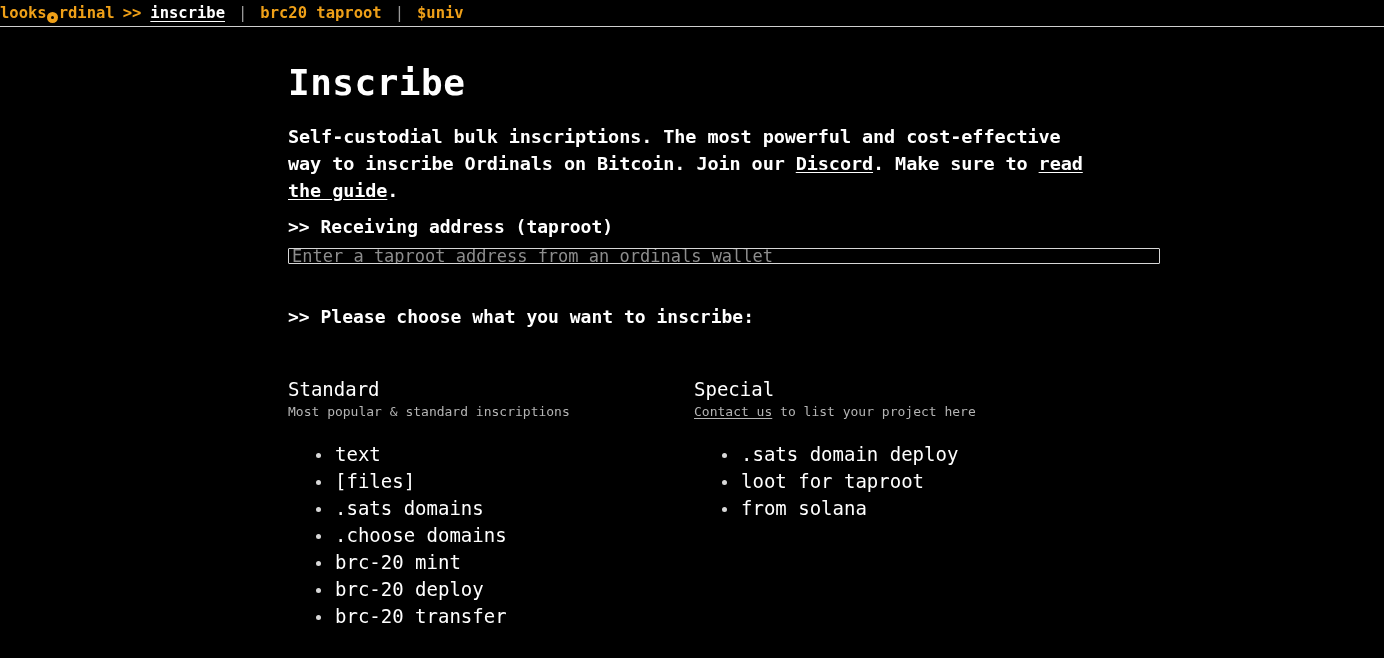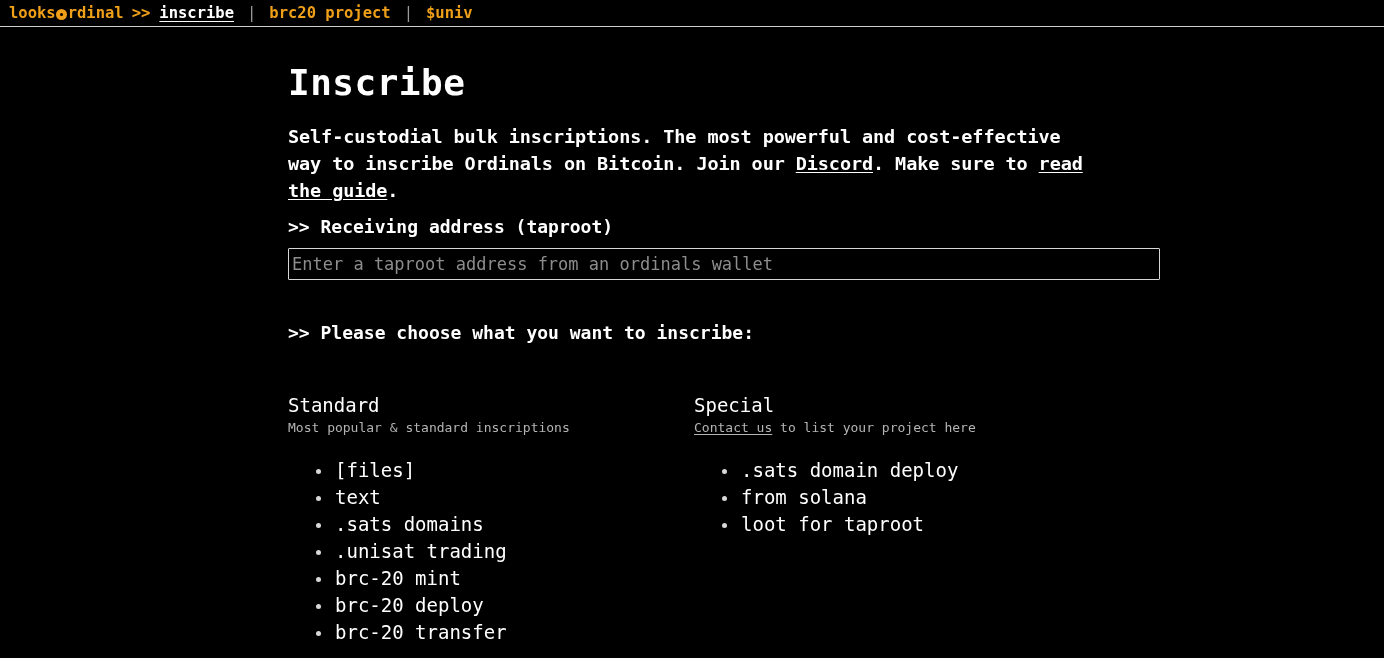--- a/index.html
+++ b/index.html
@@ -26,23 +26,22 @@
     padding: 0;
     background: #000000;
     font-size: 15.5px;
     letter-spacing: 0px;
     white-space: nowrap;
   }
   .brand {
     color: #efa018;
     font-weight: 700;
     display: inline-flex;
-    align-items: center;
-    letter-spacing: 0px;
-    padding-left: 9px;
+    align-items: flex-end;
+    letter-spacing: 0px;
   }
   .brand-dot {
     display: inline-block;
     width: 11px;
     height: 11px;
     border-radius: 50%;
     background: #efa018;
     position: relative;
     margin: 0 0.5px;
     top: 1px;
@@ -116,21 +115,21 @@
     font-size: 18px;
     font-weight: 700;
     color: #ffffff;
     letter-spacing: 0px;
   }
 
   .addr-input {
     display: block;
     margin-top: 11px;
     width: 872px;
-    height: 32px;
+    height: 16px;
     box-sizing: border-box;
     background: #000000;
     border: 1px solid #d6d6d6;
     border-radius: 1px;
     color: #ffffff;
     font-family: "DejaVu Sans Mono", "Liberation Mono", monospace;
     font-size: 17px;
     padding: 0 3px;
     outline: none;
   }
@@ -205,21 +204,21 @@
 <div class="navbar">
   <span class="brand">
     <span>looks</span>
       <span class="brand-dot"></span>
       <span>rdinal</span>
   </span>
   <span class="nav-arrow">&gt;&gt;</span>
   <span class="nav-item-spacer"></span>
   <a class="nav-link active">inscribe</a>
   <span class="nav-sep">|</span>
-  <a class="nav-link">brc20 project</a>
+  <a class="nav-link">brc20 taproot</a>
   <span class="nav-sep">|</span>
   <a class="nav-link">$univ</a>
 </div>
 
 <div class="page">
 
   <h1 class="page-title">Inscribe</h1>
 
   <p class="lede"><span>Self-custodial bulk inscriptions. The most powerful and cost-effective way to inscribe Ordinals on Bitcoin. Join our </span><a>Discord</a><span>. Make sure to </span><a>read the guide</a><span>.</span></p>
 
@@ -228,34 +227,34 @@
   <input class="addr-input" type="text" placeholder="Enter a taproot address from an ordinals wallet" style="">
 
   <div class="choose-label">&gt;&gt; Please choose what you want to inscribe:</div>
 
   <div class="columns">
 
     <div class="col-standard">
       <div class="col-title">Standard</div>
       <div class="col-sub">Most popular &amp; standard inscriptions</div>
       <ul class="opt-list">
+        <li>text</li>
         <li>[files]</li>
-        <li>text</li>
         <li>.sats domains</li>
-        <li>.unisat trading</li>
+        <li>.choose domains</li>
         <li>brc-20 mint</li>
         <li>brc-20 deploy</li>
         <li>brc-20 transfer</li>
       </ul>
     </div>
 
     <div class="col-special">
       <div class="col-title">Special</div>
       <div class="col-sub"><a>Contact us</a><span> to list your project here</span></div>
       <ul class="opt-list">
         <li>.sats domain deploy</li>
+        <li>loot for taproot</li>
         <li>from solana</li>
-        <li>loot for taproot</li>
       </ul>
     </div>
 
   </div>
 </div>
 
 </body></html>

